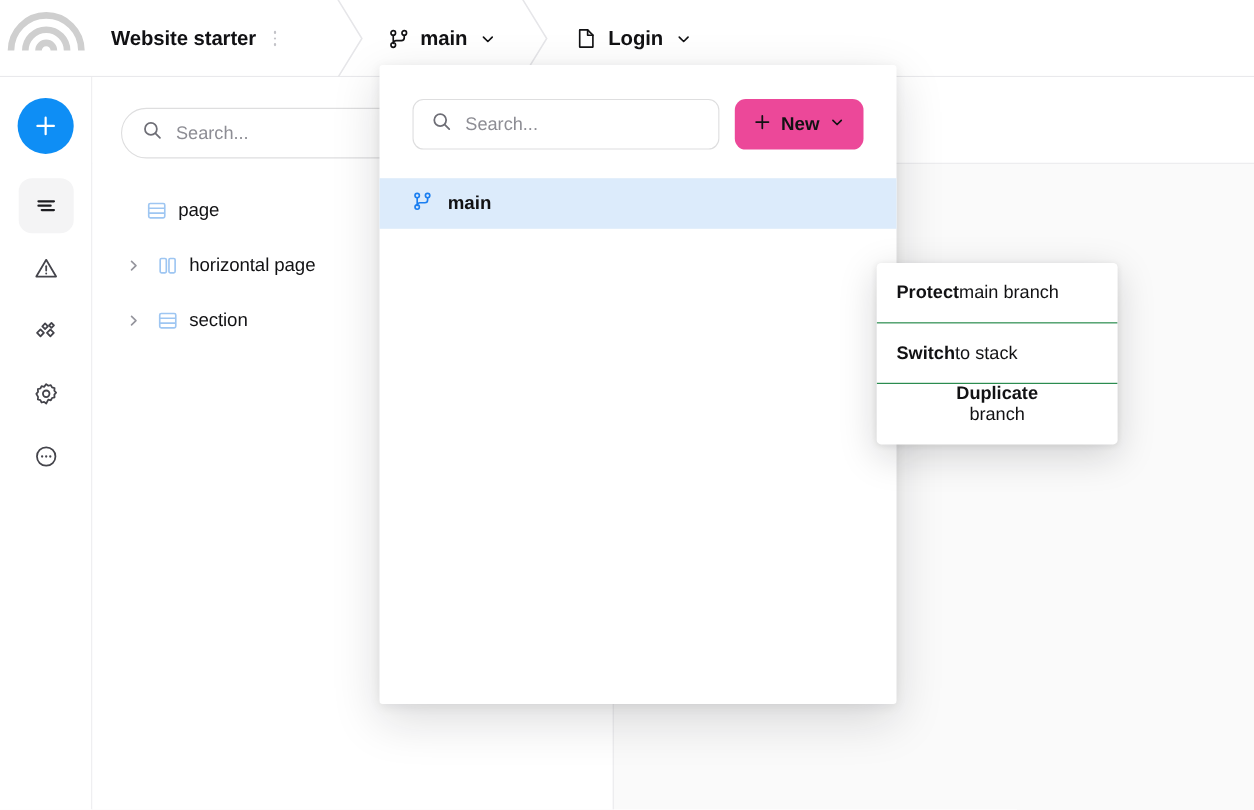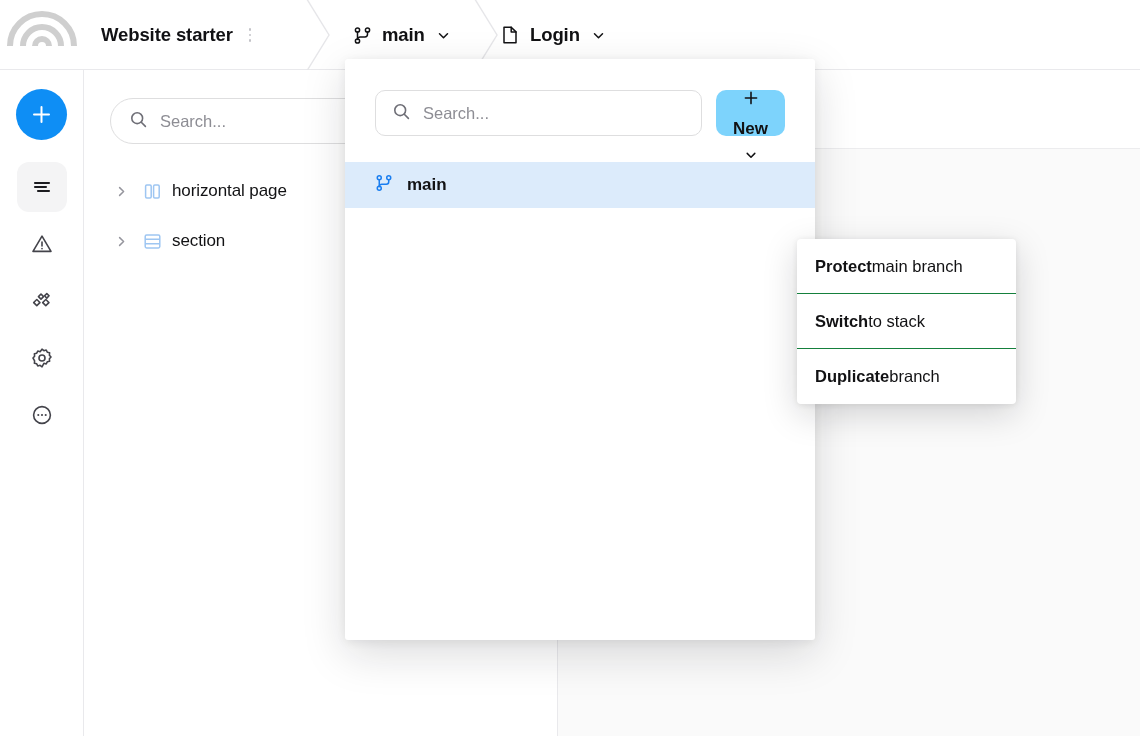--- a/index.html
+++ b/index.html
@@ -86,22 +86,22 @@
     background: #ffffff; border-radius: 3px;
     box-shadow: 0 14px 44px rgba(18,18,25,0.15), 0 2px 10px rgba(18,18,25,0.07);
   }
   .bp-head { display: flex; align-items: center; gap: 14px; padding: 31px 30px 0 30px; }
   .bp-search {
     flex: 1; height: 46px; border: 1px solid #dededf; border-radius: 10px; background: #fff;
     display: flex; align-items: center; gap: 12px; padding: 0 16px; cursor: text;
   }
   .bp-search .ph { font-size: 16.5px; color: #8d8d94; }
   .new-btn {
-    height: 46px; background: #7dd3fc; border-radius: 10px; display: flex; align-items: center;
-    gap: 9px; padding: 0 17px; cursor: pointer; flex-direction: column;
+    height: 46px; background: #ec4899; border-radius: 10px; display: flex; align-items: center;
+    gap: 9px; padding: 0 17px; cursor: pointer;
   }
   .new-btn .lbl { font-size: 17px; font-weight: 700; color: #121214; }
   .bp-section { padding: 0 30px; margin-top: 24px; font-size: 15.5px; color: #9a9aa1; }
   .branch-row {
     margin-top: 26px; height: 46px; background: #dcebfb;
     display: flex; align-items: center; gap: 14px; padding: 0 30px; cursor: pointer;
   }
   .branch-row .lbl { font-size: 17px; font-weight: 700; color: #121214; }
 
   
@@ -109,21 +109,21 @@
     position: absolute; left: 797px; top: 239px; width: 219px;
     background: #ffffff; border-radius: 4px;
     box-shadow: 0 10px 34px rgba(18,18,25,0.17), 0 1px 6px rgba(18,18,25,0.09);
     overflow: hidden;
   }
   .ctx-item {
     height: 55px; display: flex; align-items: center; padding: 0 18px;
     font-size: 16.5px; color: #121214; cursor: pointer; border-bottom: 1px solid #15803d;
     white-space: nowrap;
   }
-  .ctx-item:last-child { border-bottom: none; }
+  .ctx-item:last-child { border-bottom: none; flex-direction: column; }
   .ctx-item b { font-weight: 700; }
   .ctx-item span.rest { font-weight: 400; }
 </style>
 </head>
 <body>
 
 <div id="app">
 
   <div class="canvas-bg">
     <div class="canvas-top-white"></div>
@@ -175,21 +175,21 @@
         </svg>
       </span>
     </div>
 
     <div class="crumb-sep" style="left:463px;">
       <svg width="46" height="70" viewBox="0 0 46 70" fill="none">
         <path d="M10 -4 L34 35 L10 74" stroke="#e6e6e9" stroke-width="1.4" fill="none"></path>
       </svg>
     </div>
 
-    <div class="crumb" style="left:500px;">
+    <div class="crumb" style="left:523px;">
       <span class="ic">
         <svg width="18" height="20" viewBox="0 0 18 20" fill="none" stroke="#121214" stroke-width="1.5" stroke-linejoin="round" stroke-linecap="round">
           <path d="M3 2.2 h7.2 L15 6.9 V17.8 H3 Z"></path>
           <path d="M10.2 2.2 V7 h4.8"></path>
         </svg>
       </span>
       <span class="lbl">Login</span>
       <span class="chev">
         <svg width="15" height="15" viewBox="0 0 15 15" fill="none" stroke="#121214" stroke-width="1.5" stroke-linecap="round" stroke-linejoin="round">
           <path d="M3.5 5.7 L7.5 9.7 L11.5 5.7"></path>
@@ -255,20 +255,29 @@
         <svg width="19" height="19" viewBox="0 0 19 19" fill="none" stroke="#6e6e76" stroke-width="1.6" stroke-linecap="round">
           <circle cx="8.2" cy="8.2" r="5.4"></circle>
           <path d="M12.3 12.3 L16.4 16.4"></path>
         </svg>
       </span>
       <span class="ph">Search...</span>
     </div>
 
     <div class="tree">
 
+      <div class="tree-row" style="padding-left:22px;">
+        <span class="tree-icon">
+          <svg width="19" height="19" viewBox="0 0 19 19" fill="none" stroke="#9ec6f2" stroke-width="1.5">
+            <rect x="2.2" y="3" width="14.6" height="13" rx="1.4"></rect>
+            <path d="M2.2 7.3 H16.8 M2.2 11.7 H16.8"></path>
+          </svg>
+        </span>
+        <span class="tree-lbl">page</span>
+      </div>
 
       <div class="tree-row">
         <span class="tw">
           <svg width="13" height="13" viewBox="0 0 13 13" fill="none" stroke="#95959d" stroke-width="1.5" stroke-linecap="round" stroke-linejoin="round">
             <path d="M4.6 2.6 L8.6 6.5 L4.6 10.4"></path>
           </svg>
         </span>
         <span class="tree-icon">
           <svg width="19" height="19" viewBox="0 0 19 19" fill="none" stroke="#9ec6f2" stroke-width="1.5">
             <rect x="2.6" y="3" width="5.6" height="13" rx="1.2"></rect>

